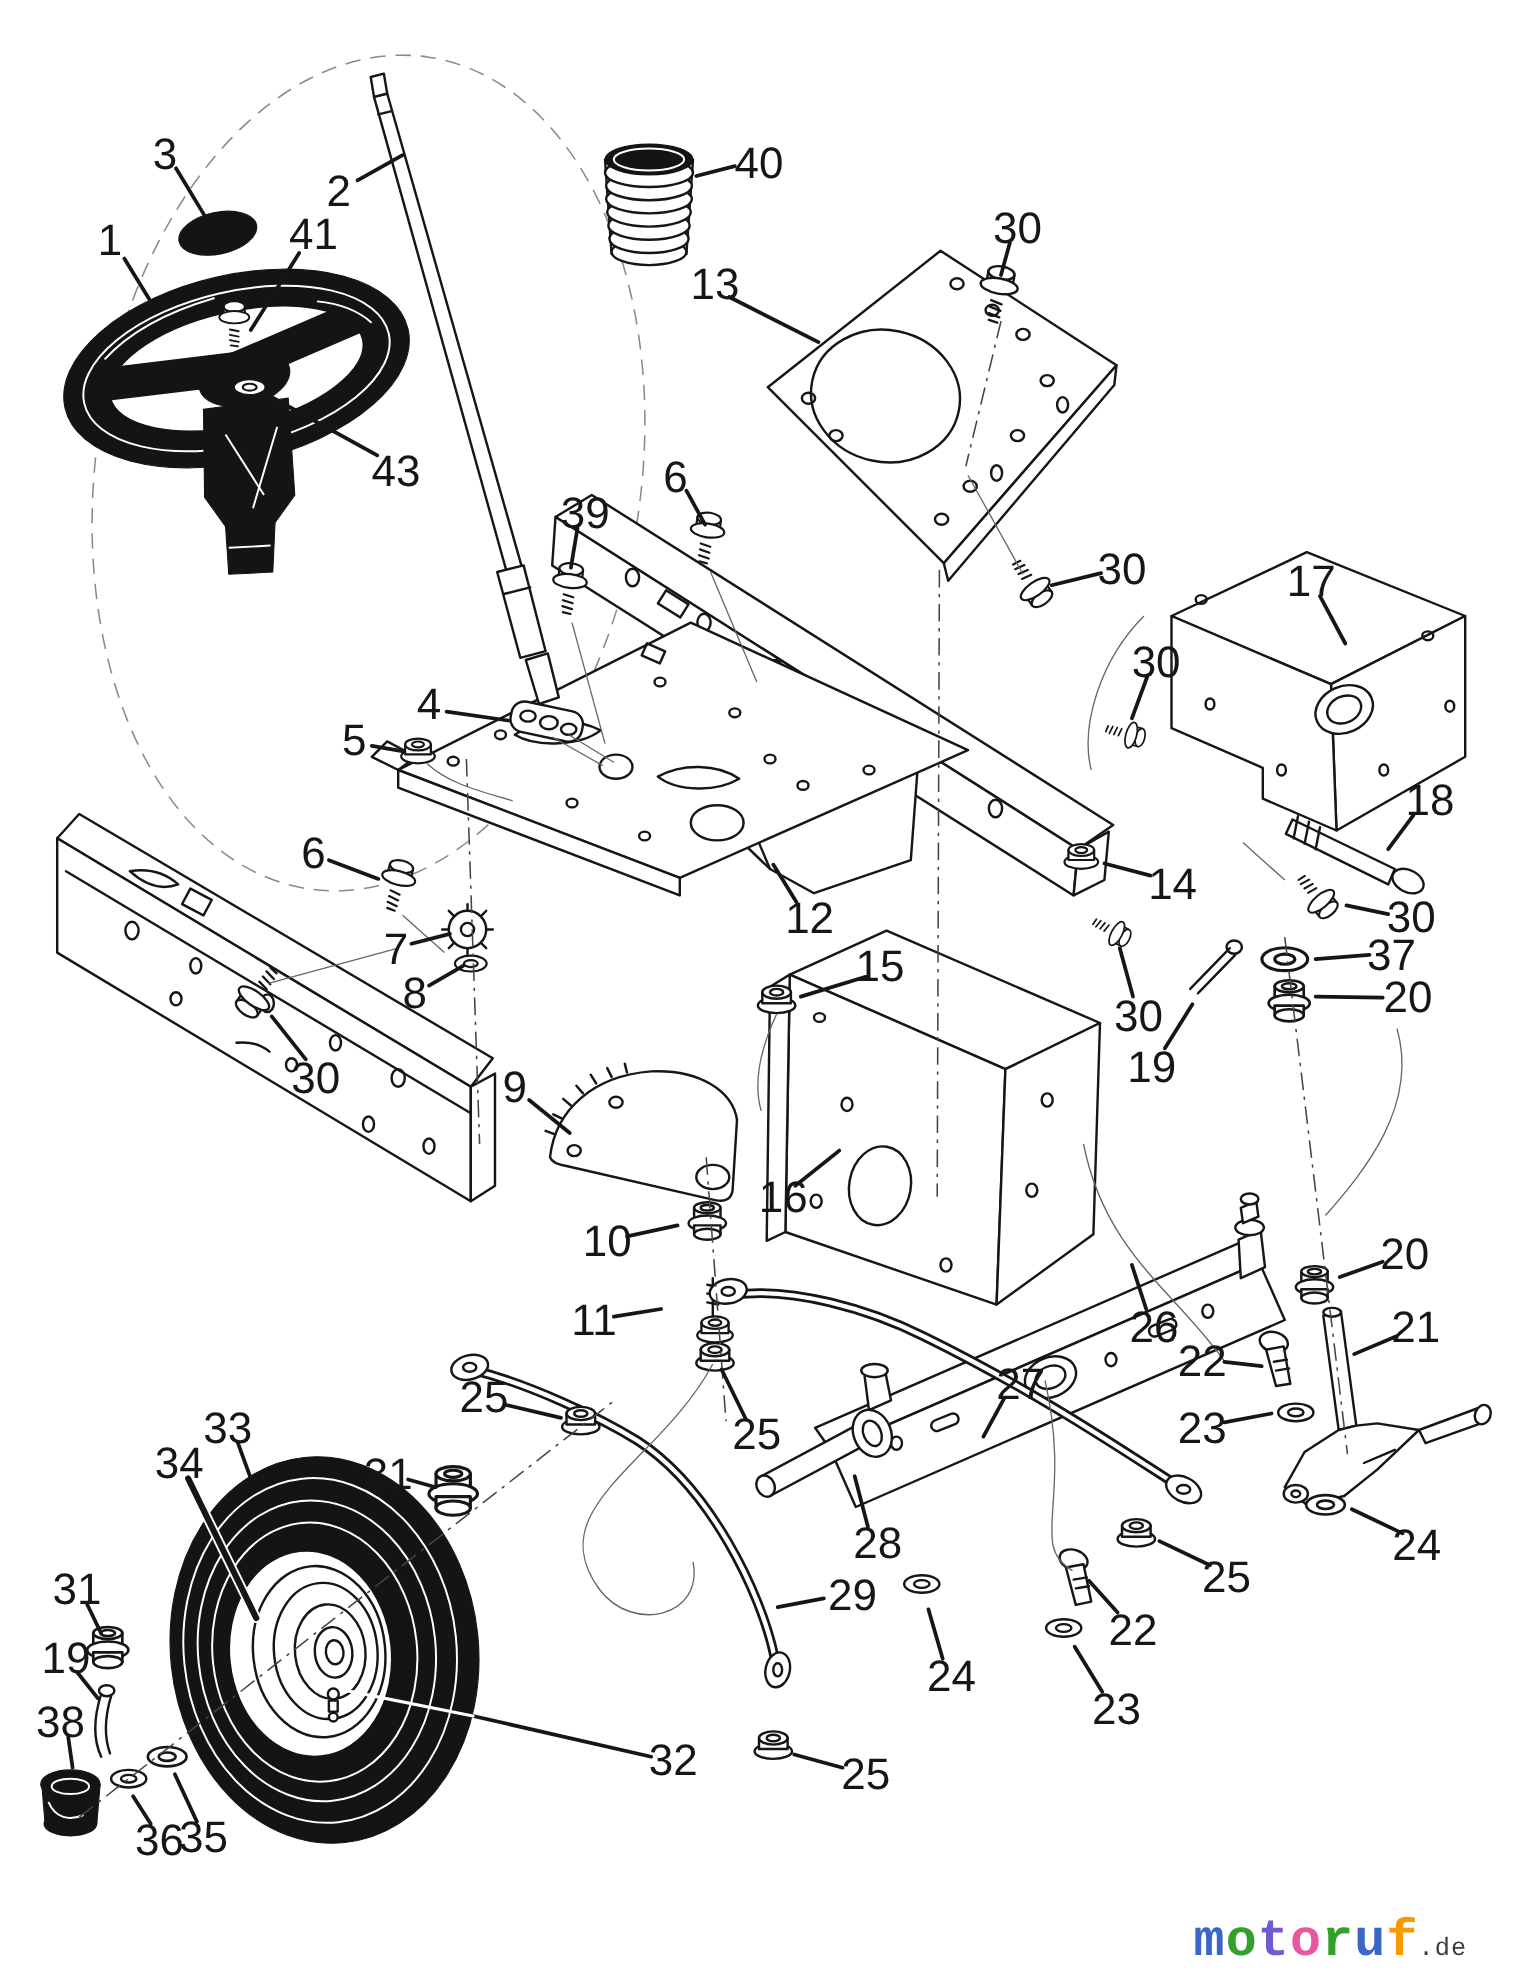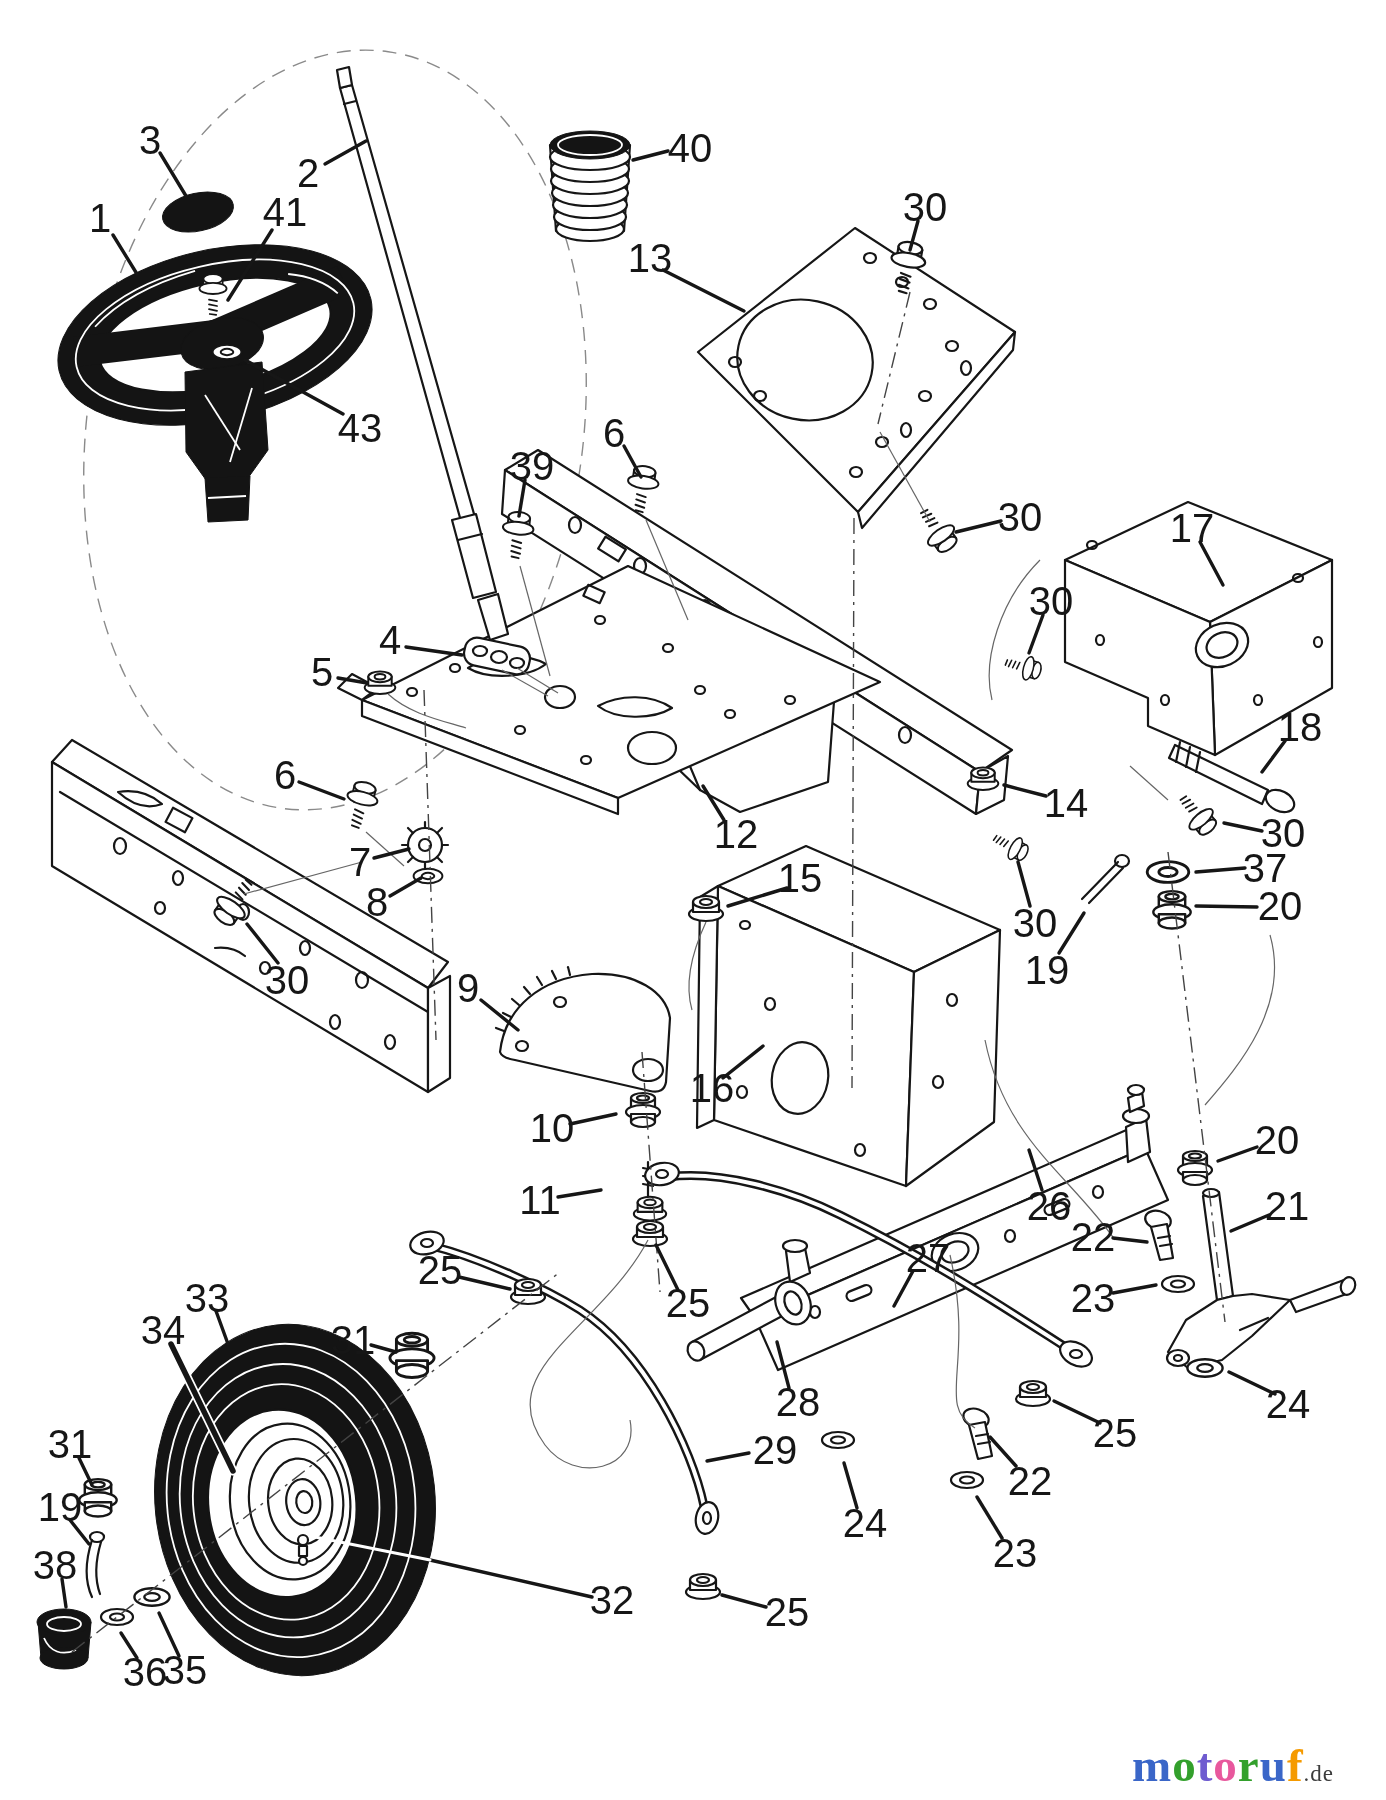--- a/index.html
+++ b/index.html
@@ -12,21 +12,21 @@
   .wl{fill:none;stroke:#ffffff;stroke-width:1.8;}
   .thin{fill:none;stroke:#666;stroke-width:1.2;}
   .dash{fill:none;stroke:#444;stroke-width:1.4;stroke-dasharray:16 6 3 6;}
   .bigdash{fill:none;stroke:#8a8a8a;stroke-width:1.4;stroke-dasharray:14 9;}
   .callout-text{font-family:"Liberation Sans",sans-serif;font-size:40px;fill:#161616;}
   .leader{stroke:#161616;stroke-width:3.4;stroke-linecap:round;}
   .leader-thick{stroke:#161616;stroke-width:5.5;stroke-linecap:round;}
   .leader-under{stroke:#ffffff;stroke-width:9;stroke-linecap:round;}
   .leader-white{stroke:#ffffff;stroke-width:3;stroke-linecap:round;}
   #watermark{position:absolute;right:52px;bottom:8px;
-     font-family:Liberation Serif, serif;font-weight:700;font-size:47px;letter-spacing:1px;margin-left:22px;}
+     font-family:Liberation Mono, monospace;font-weight:700;font-size:47px;letter-spacing:1px;margin-left:22px;}
   #watermark .suffix{font-size:23px;font-weight:400;color:#3c3c3c;}
 </style>
 </head>
 <body>
 
 <div id="stage">
 <svg id="art" width="1386" height="1800" viewBox="0 0 1386 1800">
 
   <defs>
     <g id="fbolt">

